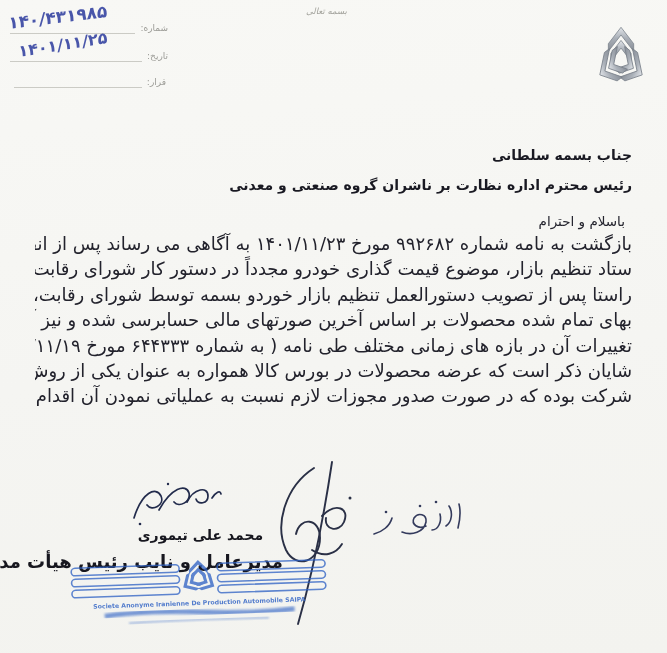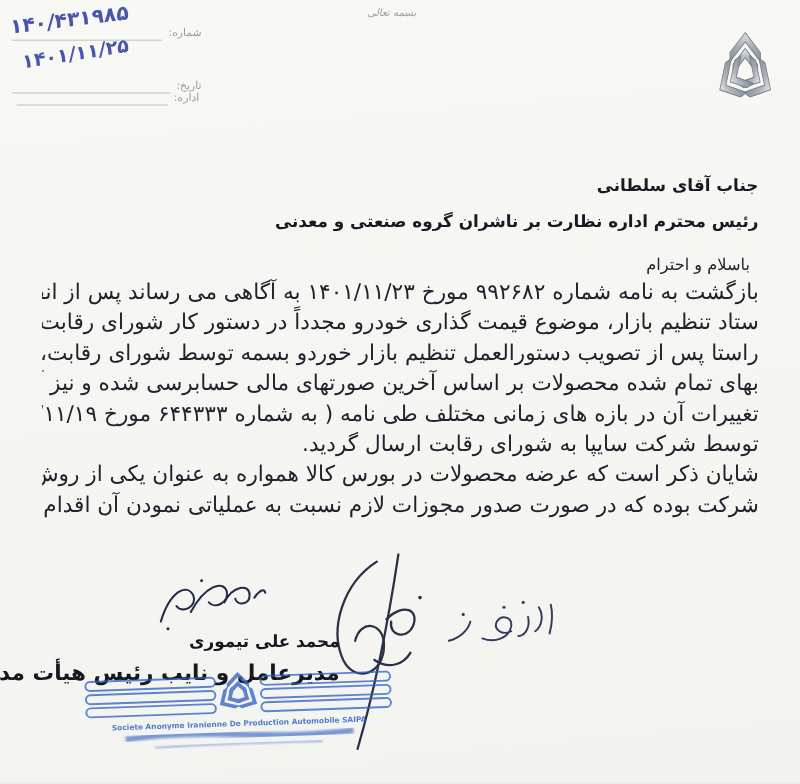--- a/index.html
+++ b/index.html
@@ -22,21 +22,21 @@
   .wordmark{position:absolute;font-size:35px;font-weight:bold;color:#d94b2b;direction:rtl;line-height:1;}
   .recip{position:absolute;right:35px;font-size:14px;font-weight:bold;direction:rtl;white-space:nowrap;color:#191922;}
   .salute{position:absolute;right:42px;font-size:13.5px;direction:rtl;color:#23232d;margin-left:20px;}
   .body-block{position:absolute;left:35px;right:35px;top:231px;direction:rtl;overflow:hidden;}
   .bline{
     height:25.4px;line-height:25.4px;font-size:18px;color:#22222c;
     white-space:nowrap;text-align:right;
   }
   .bline.just{text-align:justify;text-align-last:justify;}
   
-  .sig-name{position:absolute;left:118px;top:527px;width:165px;
+  .sig-name{position:absolute;left:118px;top:527px;width:165px;text-align:center;
     font-size:14px;font-weight:bold;direction:rtl;color:#17171f;white-space:nowrap;}
   .sig-title{position:absolute;left:68px;top:551px;width:215px;text-align:center;
     font-size:18px;font-weight:bold;direction:rtl;color:#17171f;white-space:nowrap;}
   svg.scrawl{position:absolute;}
   .stamp{position:absolute;left:68px;top:559px;transform:rotate(-2deg);opacity:.9;}
 </style>
 </head>
 <body>
 
 <div class="page">
@@ -61,46 +61,45 @@
         </filter>
     </defs>
   </svg>
 
   <div class="bismillah" style="left:306px;top:6px">بسمه تعالی</div>
 
   <div class="meta-row" style="left:10px;top:12px;width:158px;height:22px">
     <span class="meta-line"></span>
     <span class="meta-label">شماره:</span>
   </div>
-  <div class="meta-row" style="left:10px;top:56px;width:158px;height:22px">
+  <div class="meta-row" style="left:10px;top:40px;width:158px;height:22px">
     <span class="meta-line"></span>
     <span class="meta-label">تاریخ:</span>
   </div>
   <div class="meta-row" style="left:14px;top:68px;width:152px;height:20px">
     <span class="meta-line"></span>
-    <span class="meta-label">اداره:</span>
+    <span class="meta-label">قرار:</span>
   </div>
   <div class="hand" style="left:8px;top:7px">۱۴۰/۴۳۱۹۸۵</div>
   <div class="hand" style="left:18px;top:35px;font-size:16px;transform:rotate(-9deg) skewX(-6deg)">۱۴۰۱/۱۱/۲۵</div>
 
   <svg class="scrawl" style="left:594px;top:24px" width="54" height="70" viewBox="-32 -32 64 64" preserveAspectRatio="none">
     <use href="#saipa-mark-shape" fill="url(#silver)" stroke="#798089" stroke-width="0.8"></use>
   </svg>
 
-  <div class="recip" style="top:147px">جناب آقای سلطانی</div>
+  <div class="recip" style="top:147px">جناب بسمه سلطانی</div>
   <div class="recip" style="top:177px">رئیس محترم اداره نظارت بر ناشران گروه صنعتی و معدنی</div>
   <div class="salute" style="top:213px">باسلام و احترام</div>
 
   <div class="body-block">
     <div class="bline just">بازگشت به نامه شماره ۹۹۲۶۸۲ مورخ ۱۴۰۱/۱۱/۲۳ به آگاهی می رساند پس از انقضاء دوره زمانی مصوبه</div>
     <div class="bline just">ستاد تنظیم بازار، موضوع قیمت گذاری خودرو مجدداً در دستور کار شورای رقابت قرار گرفت. که در این</div>
     <div class="bline just">راستا پس از تصویب دستورالعمل تنظیم بازار خوردو بسمه توسط شورای رقابت، کلیه اطلاعات مربوط به</div>
     <div class="bline just">بهای تمام شده محصولات بر اساس آخرین صورتهای مالی حسابرسی شده و نیز آنالیز نهاده های تولید و</div>
     <div class="bline just">تغییرات آن در بازه های زمانی مختلف طی نامه ( به شماره ۶۴۴۳۳۳ مورخ ۱۴۰۱/۱۱/۱۹ ) و نیز</div>
-    <div class="bline">توسط شرکت سایپا به شورای رقابت ارسال گردید.</div>
     <div class="bline just">شایان ذکر است که عرضه محصولات در بورس کالا همواره به عنوان یکی از روش های فروش مد نظر این</div>
     <div class="bline">شرکت بوده که در صورت صدور مجوزات لازم نسبت به عملیاتی نمودن آن اقدام خواهد گردید.</div>
   </div>
 
   <svg class="scrawl" style="left:128px;top:478px" width="96" height="52" viewBox="0 0 96 52">
     <g fill="none" stroke="#222b4c" stroke-width="1.7" stroke-linecap="round">
       <path d="M6,40 C14,14 28,8 33,18 C37,27 24,34 19,27"></path>
       <path d="M31,32 C43,10 58,5 61,15 C63,24 51,30 46,24"></path>
       <path d="M59,24 C66,10 80,8 80,18 C80,26 70,27 68,21"></path>
       <path d="M84,20 C88,14 92,12 93,16"></path>

